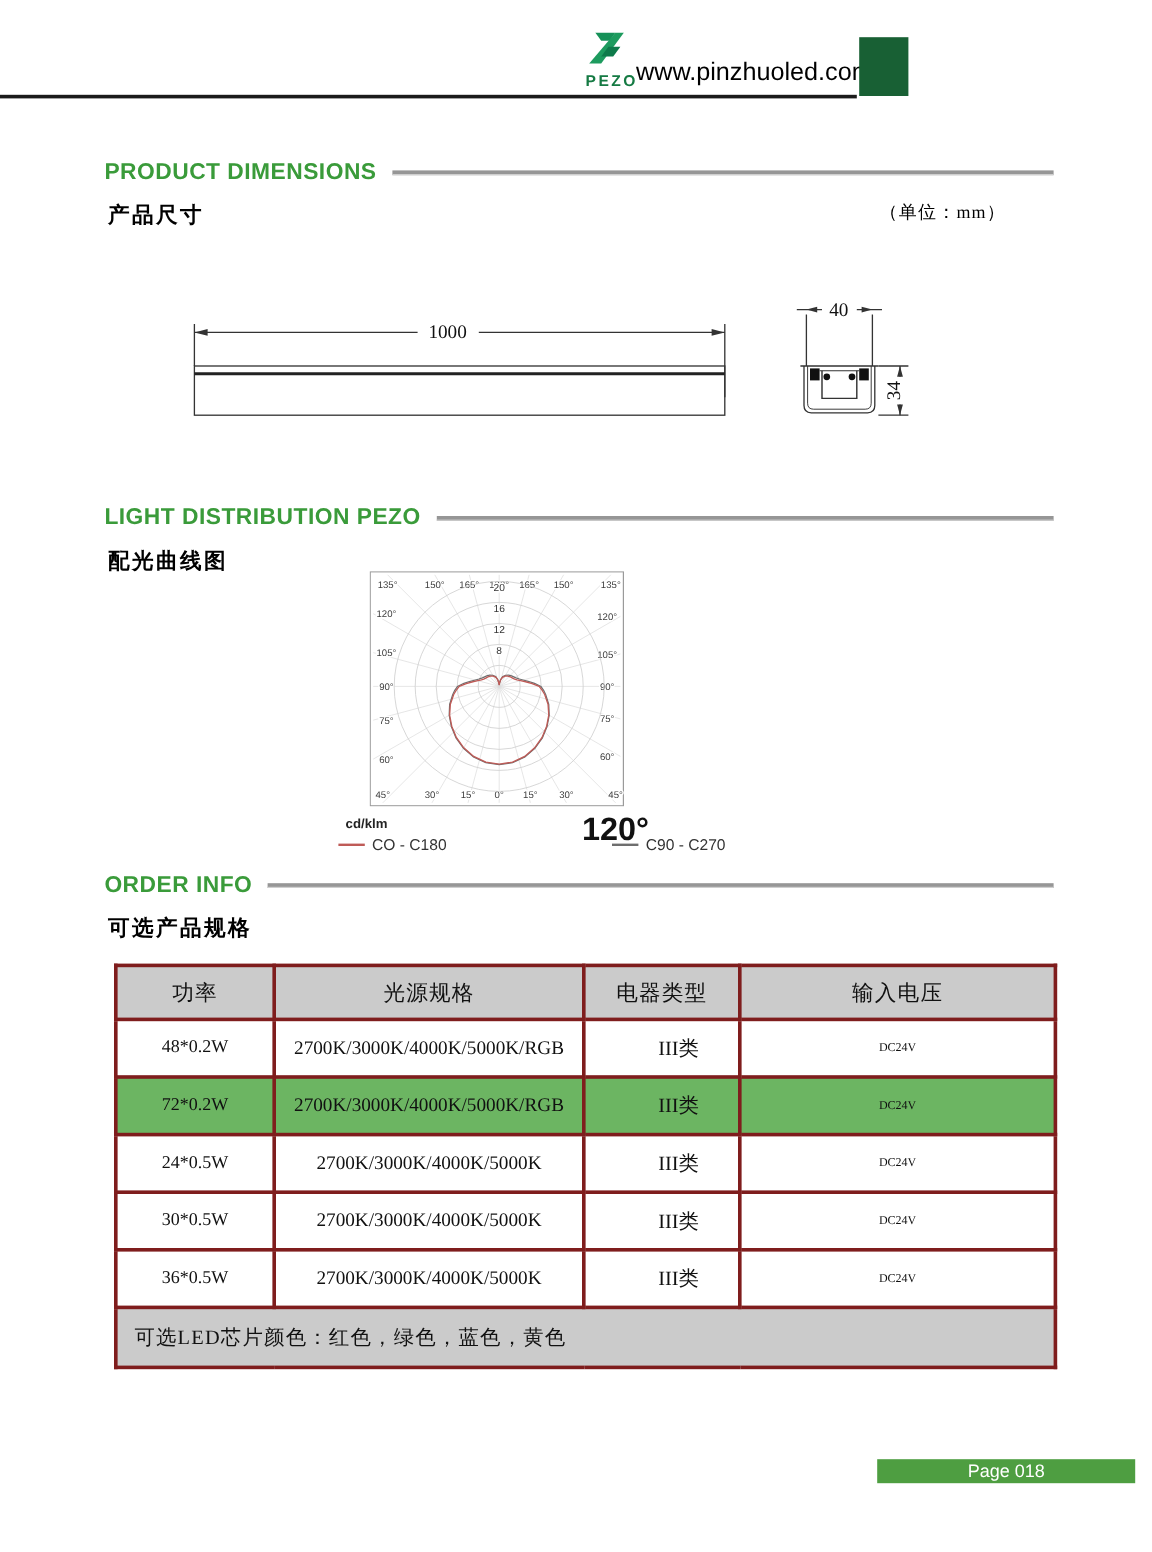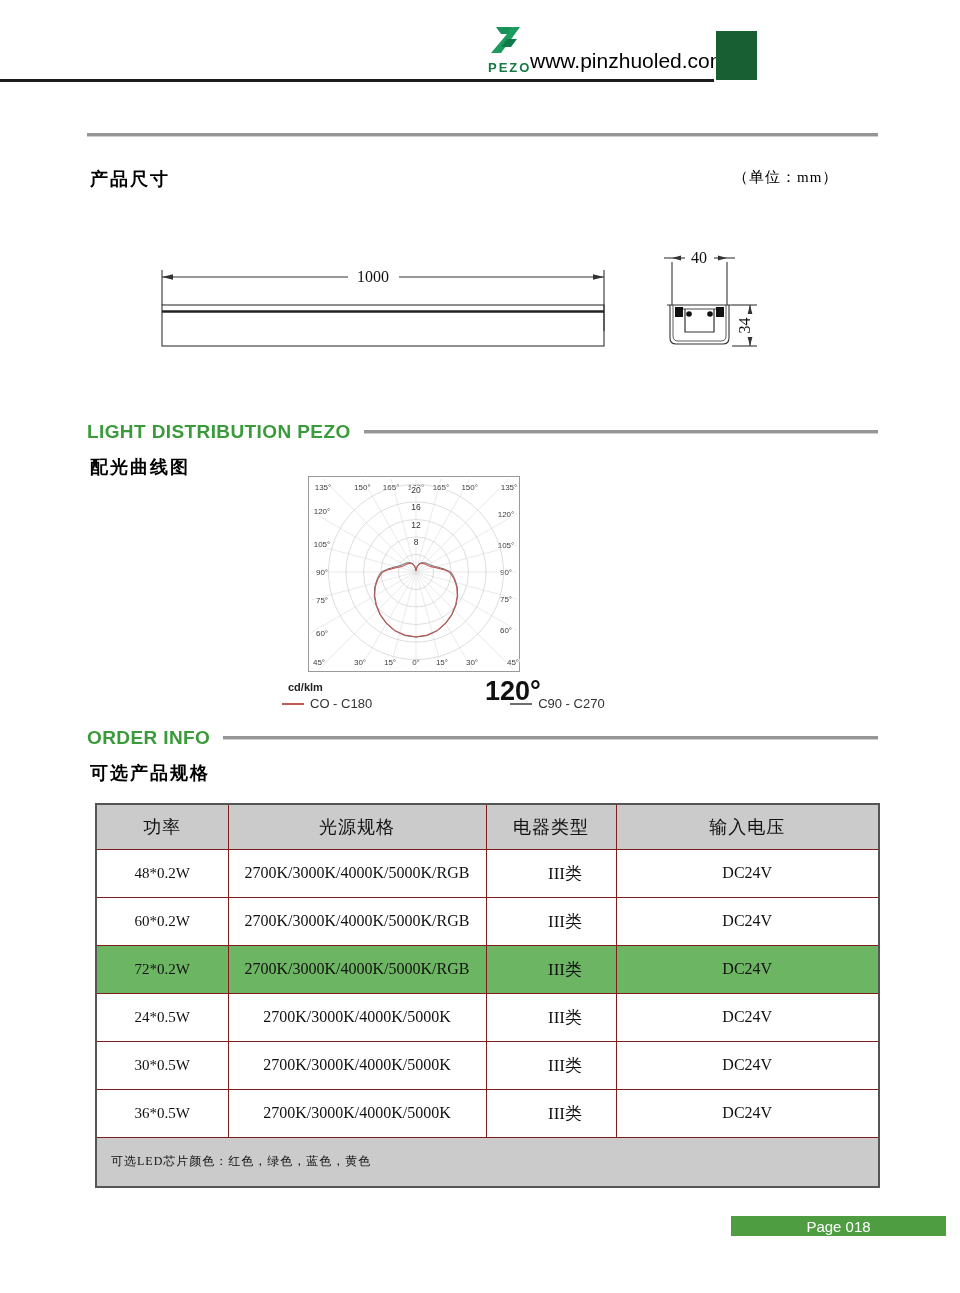--- a/index.html
+++ b/index.html
@@ -40,31 +40,31 @@
   .legend-row { position:absolute; left:282px; top:696px; display:flex; align-items:center; font-size:13px; color:#333;gap:44px; }
   .legend-swatch { display:inline-block; width:22px; height:2px; margin-right:6px; }
   .legend-item { display:flex; align-items:center; }
   .legend-gap { width:50px; }
   .beam-angle { position:absolute; left:485px; top:676px; font-size:27px; font-weight:bold; color:#111; }
 
   
   .order-table { position:absolute; left:95px; top:803px; width:783px;
                  border-collapse:collapse; table-layout:fixed;
                  font-family:"Liberation Serif","DejaVu Serif",serif; }
-  .order-table th, .order-table td { border:1px solid #7f1d1d; text-align:center; }
+  .order-table th, .order-table td { border:3px solid #7f1d1d; text-align:center; }
   .order-table { border:2px solid #555; }
   .order-table th { height:45px; background:#cbcbcb; font-size:18px; font-weight:normal; letter-spacing:1px; }
   .order-table td { height:48px; background:#fff; }
   .order-table tr.hl td { background:#6cb562; }
   .order-table td.c0 { font-size:15px; }
   .order-table td.c1 { font-size:16px; }
   .order-table td.c2 { font-size:17px;padding-left:28px; }
-  .order-table td.c3 { font-size:16px; }
+  .order-table td.c3 { font-size:10px; }
   .order-table .footnote td { background:#cbcbcb; text-align:left; padding-left:14px;
-                              height:50px; font-size:12px; letter-spacing:1px; }
+                              height:50px; font-size:17px; letter-spacing:1px; }
 
   
   .page-badge { position:absolute; left:731px; top:1216px; width:215px; height:20px;
                 background:#4e9e41; color:#fff; font-size:15px;
                 display:flex; align-items:center; justify-content:center; }
 </style>
 </head>
 <body>
 
 <div class="page">
@@ -75,20 +75,21 @@
       <polygon points="26,0 33,0 14,26 4,26" fill="#1d9b5e"></polygon>
       <polygon points="20,12 30,12 24,20 14,20" fill="#0e7a4a"></polygon>
     </svg>
     <span class="logo-word">PEZO</span>
   </div>
   <div class="site-url">www.pinzhuoled.com</div>
   <div class="header-rule"></div>
   <div class="badge-dark"></div>
 
   <div class="sec-head" style="top:133px;">
+    <h2>PRODUCT DIMENSIONS</h2>
     <div class="sec-rule"></div>
   </div>
   <div class="zh-sub" style="top:167px;">产品尺寸</div>
   <div class="unit-note">（单位：mm）</div>
 
   <svg class="drawings" width="660" height="118" viewBox="0 0 660 118">
 
     <g stroke="#333" stroke-width="1.1" fill="none">
       <line x1="22" y1="22" x2="22" y2="57"></line>
       <line x1="464" y1="22" x2="464" y2="83"></line>
@@ -234,26 +235,20 @@
           <th>输入电压</th>
         </tr>
       </thead>
     <tbody>
         <tr>
           <td class="c0">48*0.2W</td>
           <td class="c1">2700K/3000K/4000K/5000K/RGB</td>
           <td class="c2">III类</td>
           <td class="c3">DC24V</td>
         </tr>
-        <tr>
-          <td class="c0">60*0.2W</td>
-          <td class="c1">2700K/3000K/4000K/5000K/RGB</td>
-          <td class="c2">III类</td>
-          <td class="c3">DC24V</td>
-        </tr>
         <tr class="hl">
           <td class="c0">72*0.2W</td>
           <td class="c1">2700K/3000K/4000K/5000K/RGB</td>
           <td class="c2">III类</td>
           <td class="c3">DC24V</td>
         </tr>
         <tr>
           <td class="c0">24*0.5W</td>
           <td class="c1">2700K/3000K/4000K/5000K</td>
           <td class="c2">III类</td>

